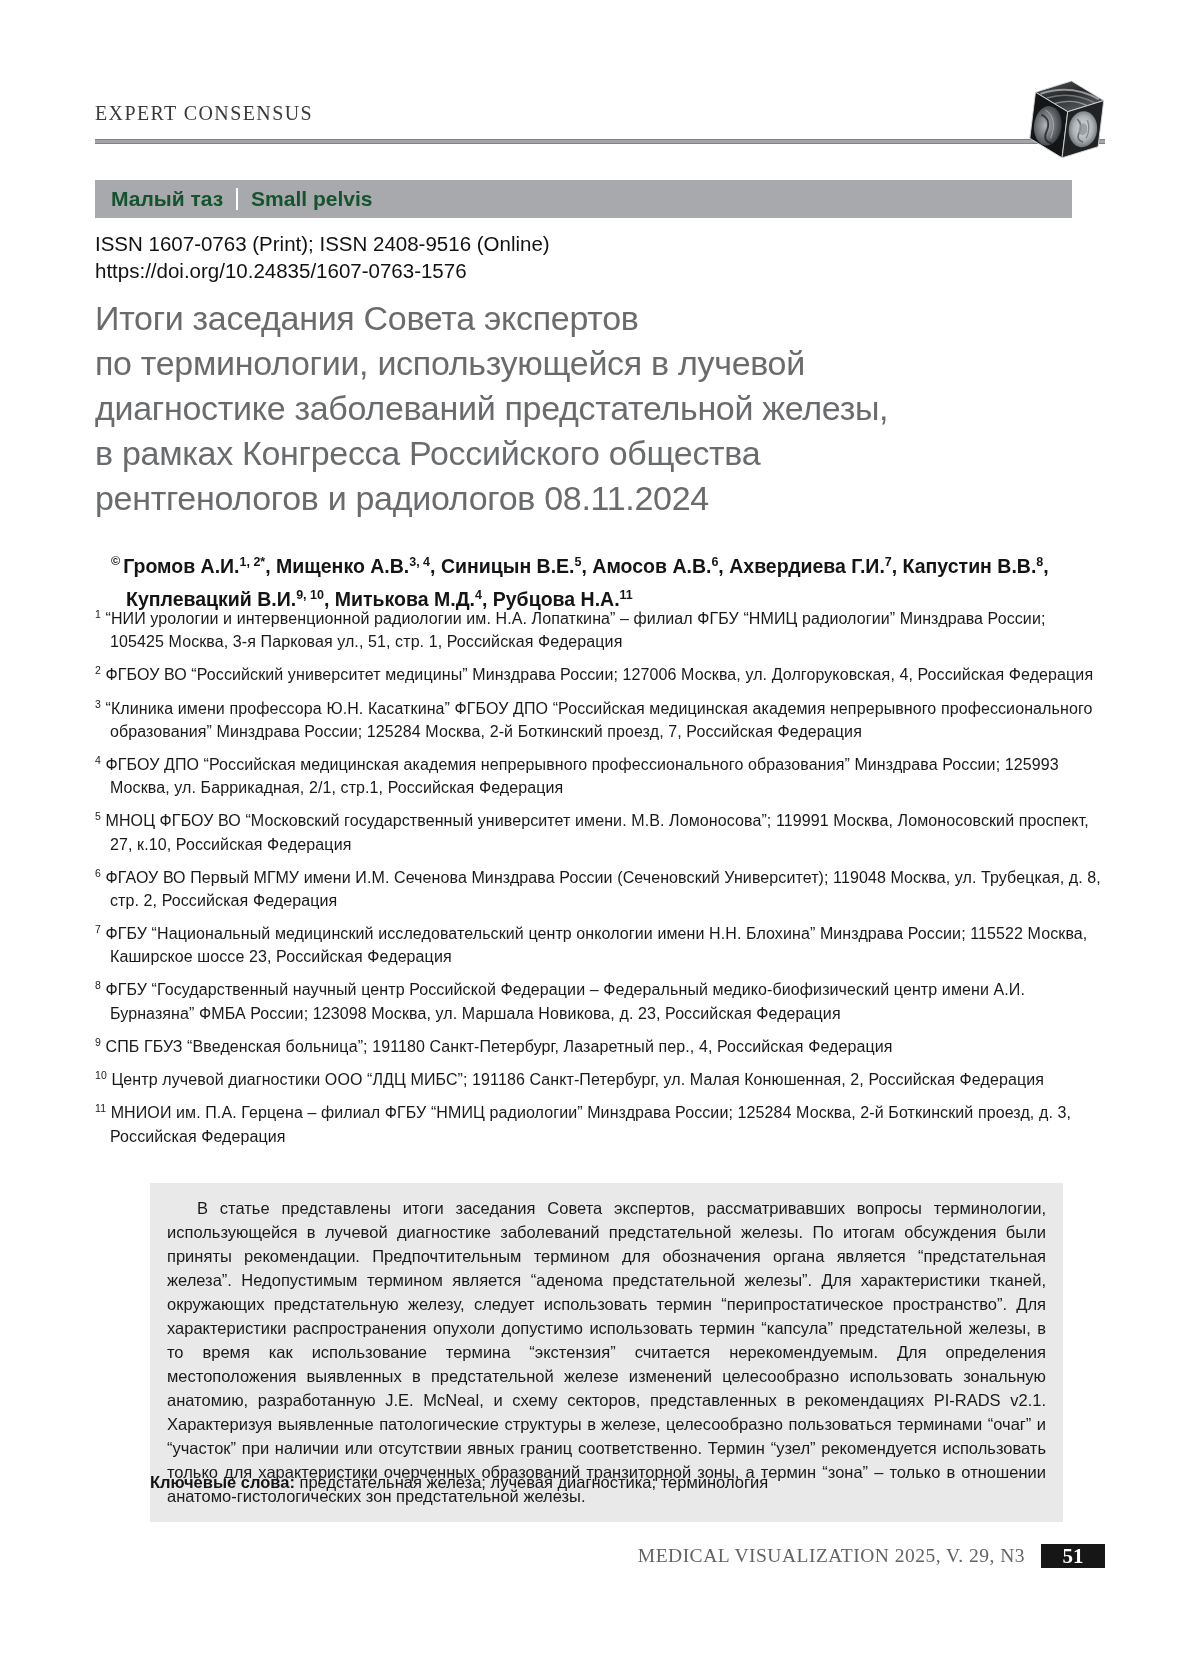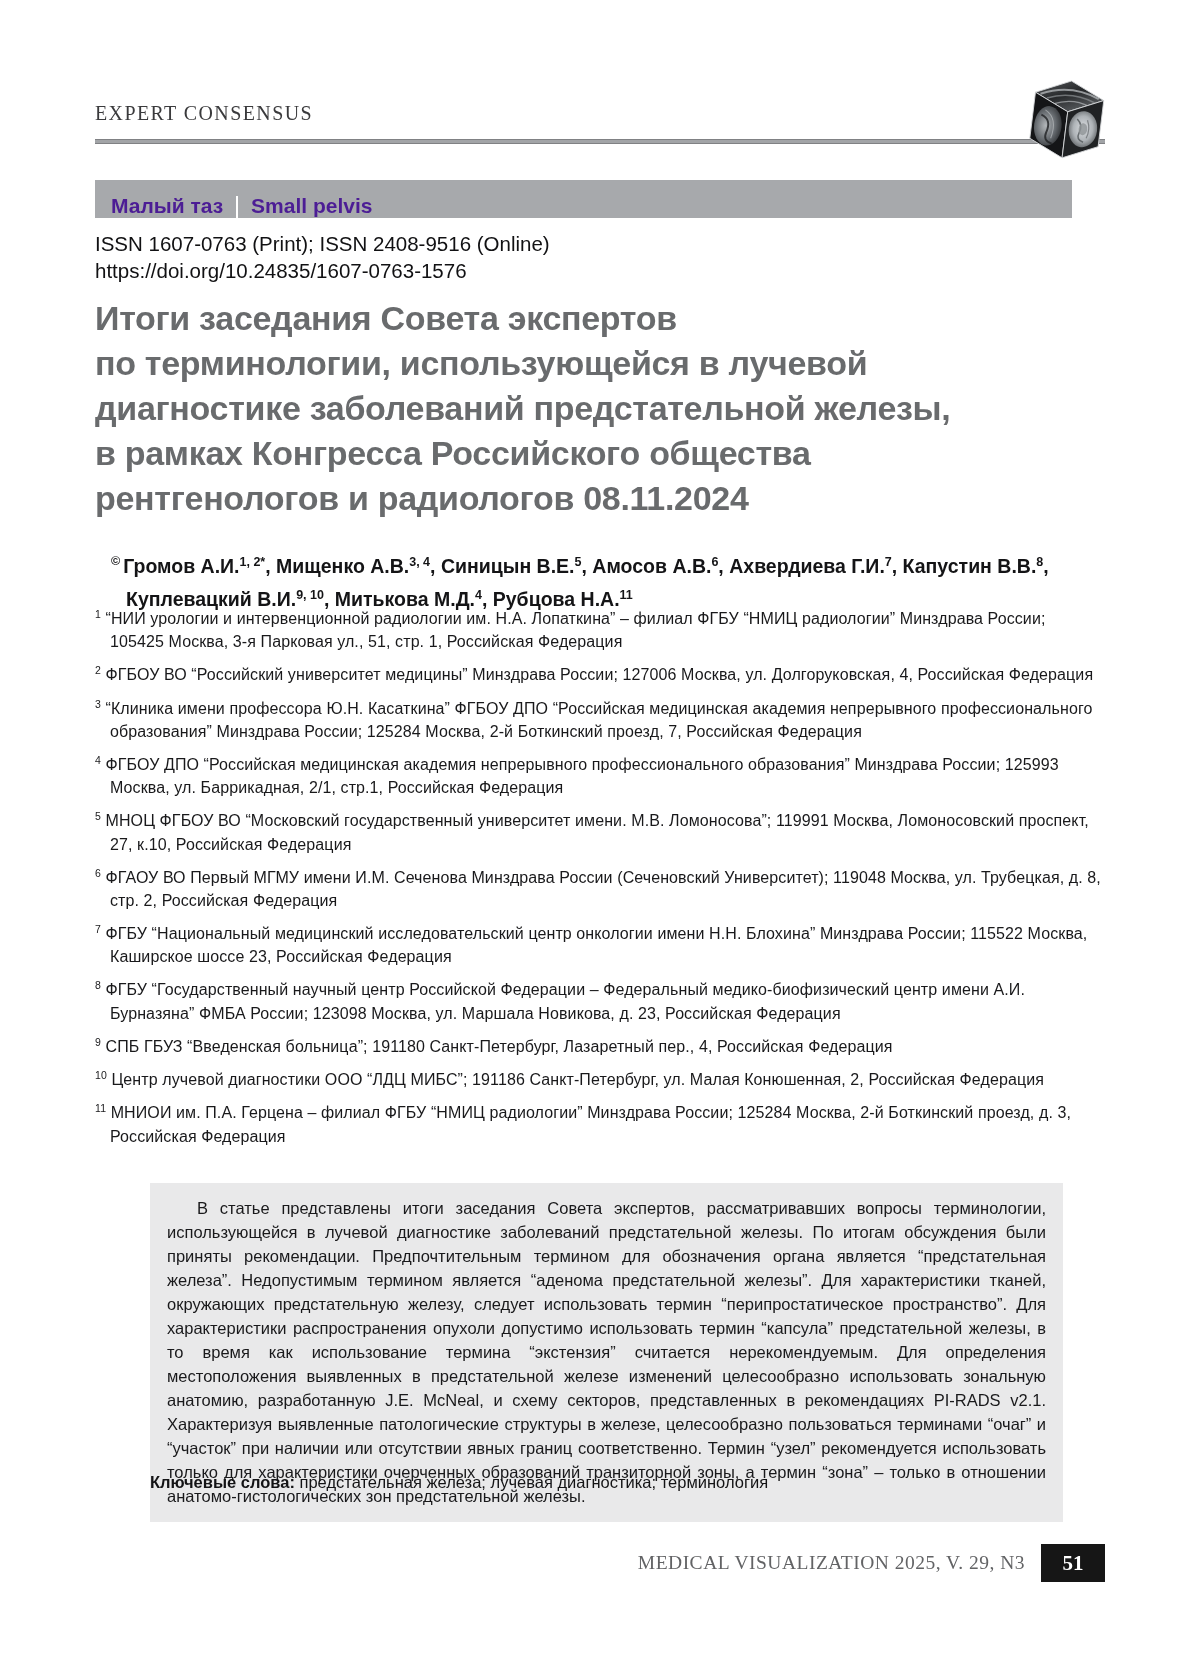--- a/index.html
+++ b/index.html
@@ -44,25 +44,25 @@
   }
 
   
   .section-banner {
     position: absolute;
     left: 95px;
     top: 180px;
     width: 977px;
     height: 38px;
     background: #a7a9ac;
-    color: #4c1d95;
+    color: #14532d;
     font-weight: bold;
     font-size: 21px;
     display: flex;
-    align-items: flex-end;
+    align-items: center;
     padding-left: 16px;
     box-sizing: border-box;
   }
   .banner-divider {
     width: 2px;
     height: 22px;
     background: #ffffff;
     margin: 0 13px;
   }
 
@@ -79,21 +79,21 @@
 
   
   .article-title {
     position: absolute;
     left: 95px;
     top: 296px;
     width: 1000px;
     margin: 0;
     font-size: 34px;
     line-height: 45px;
-    font-weight: bold;
+    font-weight: normal;
     letter-spacing: -0.3px;
     color: #696b6d;
   }
   .title-line { display: block; }
 
   
   .authors {
     position: absolute;
     left: 95px;
     top: 531px;
@@ -178,21 +178,21 @@
     color: #626365;
     white-space: nowrap;
   }
   .page-badge {
     background: #161616;
     color: #ffffff;
     font-family: "Liberation Serif", serif;
     font-weight: bold;
     font-size: 21px;
     width: 64px;
-    height: 38px;
+    height: 24px;
     display: flex;
     align-items: center;
     justify-content: center;
   }
 </style>
 </head>
 <body>
 
 <div class="page">
 

